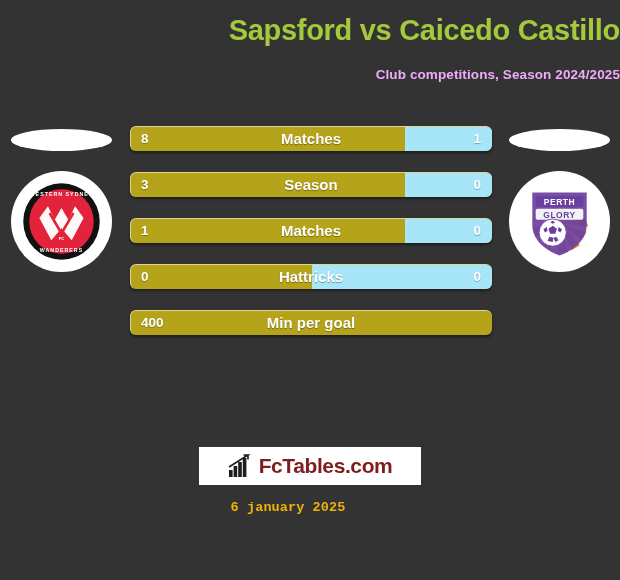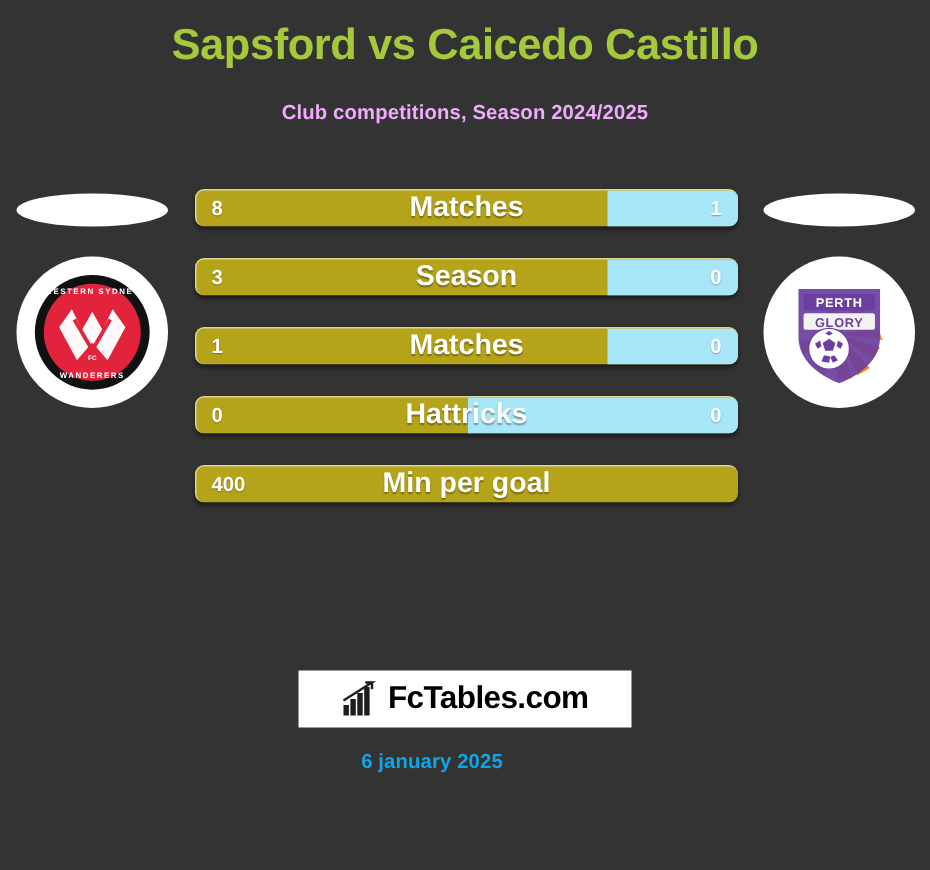--- a/index.html
+++ b/index.html
@@ -16,21 +16,21 @@
     position: relative;
     -webkit-font-smoothing: antialiased;
   }
 
   
   .header {
     position: absolute;
     top: 0;
     left: 0;
     width: 620px;
-    text-align: center;
+    text-align: right;
   }
   .title {
     margin: 0;
     padding-top: 13px;
     font-size: 29px;
     line-height: 34px;
     font-weight: bold;
     color: #a4c93b;
     letter-spacing: -0.3px;
     white-space: nowrap;
@@ -115,21 +115,21 @@
     background: #a7e5f9;
   }
   .bar-label {
     position: absolute;
     top: 0;
     left: 0;
     width: 362px;
     height: 25px;
     line-height: 25px;
     text-align: center;
-    font-size: 19px;
+    font-size: 15px;
     font-weight: bold;
     color: #ffffff;
     text-shadow: 0 1px 1px rgba(0,0,0,0.35);
     white-space: nowrap;
   }
   .bar-value {
     position: absolute;
     top: 0;
     height: 25px;
     line-height: 25px;
@@ -151,34 +151,35 @@
     height: 38px;
     background: #ffffff;
     display: flex;
     align-items: center;
     justify-content: center;
     gap: 5px;
   }
   .watermark-text {
     font-size: 21px;
     font-weight: bold;
-    color: #000000;
+    color: #7f1d1d;
     letter-spacing: -0.4px;
     line-height: 22px;
   }
   .date {
     position: absolute;
     top: 500px;
     left: 0;
     width: 576px;
     text-align: center;
     font-size: 13.5px;
     font-weight: bold;
-    color: #0ea5e9;
+    color: #eab308;
     letter-spacing: 0.1px;
+    font-family: Liberation Mono, monospace;
   }
 </style>
 </head>
 <body>
 
 <div class="header">
   <h1 class="title">Sapsford vs Caicedo Castillo</h1>
   <div class="subtitle">Club competitions, Season 2024/2025</div>
 </div>
 

